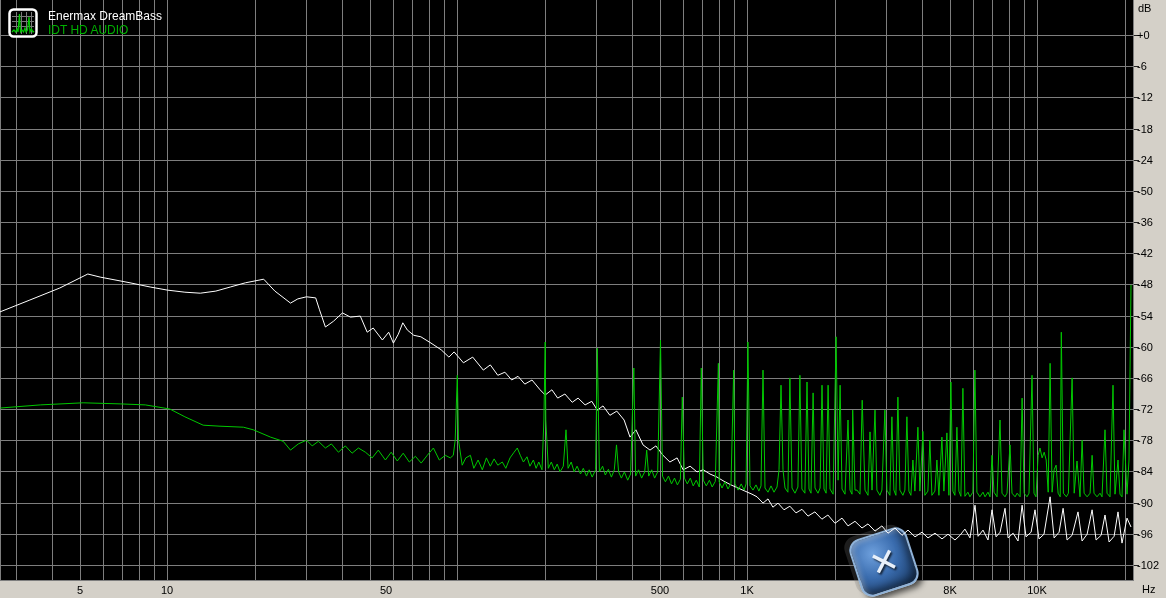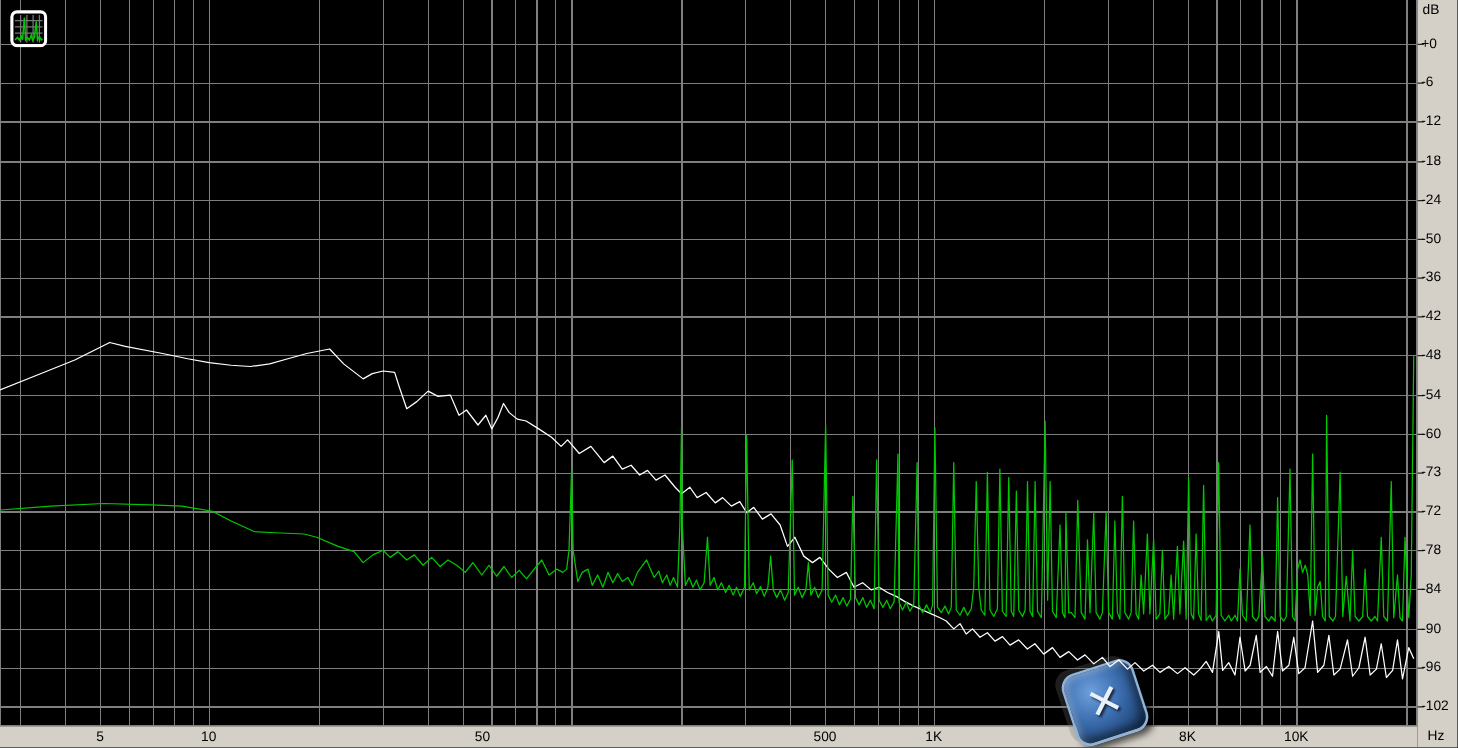--- a/index.html
+++ b/index.html
@@ -131,21 +131,21 @@
       <div class="ytick" style="top: 216px;">-36</div>
       <div class="ytickmark" style="top: 253px;"></div>
       <div class="ytick" style="top: 247px;">-42</div>
       <div class="ytickmark" style="top: 284px;"></div>
       <div class="ytick" style="top: 278px;">-48</div>
       <div class="ytickmark" style="top: 316px;"></div>
       <div class="ytick" style="top: 310px;">-54</div>
       <div class="ytickmark" style="top: 347px;"></div>
       <div class="ytick" style="top: 341px;">-60</div>
       <div class="ytickmark" style="top: 378px;"></div>
-      <div class="ytick" style="top: 372px;">-73</div>
+      <div class="ytick" style="top: 372px;">-66</div>
       <div class="ytickmark" style="top: 409px;"></div>
       <div class="ytick" style="top: 403px;">-72</div>
       <div class="ytickmark" style="top: 440px;"></div>
       <div class="ytick" style="top: 434px;">-78</div>
       <div class="ytickmark" style="top: 471px;"></div>
       <div class="ytick" style="top: 465px;">-84</div>
       <div class="ytickmark" style="top: 503px;"></div>
       <div class="ytick" style="top: 497px;">-90</div>
       <div class="ytickmark" style="top: 534px;"></div>
       <div class="ytick" style="top: 528px;">-96</div>
@@ -168,14 +168,18 @@
         <line x1="4" y1="8.5" x2="26" y2="8.5"></line>
           <line x1="4" y1="13.5" x2="26" y2="13.5"></line>
           <line x1="4" y1="18.5" x2="26" y2="18.5"></line>
         <line x1="8.5" y1="4" x2="8.5" y2="26"></line>
           <line x1="13.5" y1="4" x2="13.5" y2="26"></line>
           <line x1="18.5" y1="4" x2="18.5" y2="26"></line>
           <line x1="23.5" y1="4" x2="23.5" y2="26"></line>
       </g>
       <polyline points="4,24 6,22 7.5,24 9,21 10,24 11.5,6 12.5,24 14,22 15.5,24 17,20 18,24 19.5,22 21,9 22,24 23.5,21 25,24 26,23" fill="none" stroke="#00c800" stroke-width="1.2"></polyline>
     </svg>
+    <div id="legend-texts">
+      <div class="legend-line" style="color: rgb(255, 255, 255);">Enermax DreamBass</div>
+      <div class="legend-line" style="color: rgb(0, 176, 0);">IDT HD AUDIO</div>
+    </div>
   </div>
 </div>
 
 </body></html>

